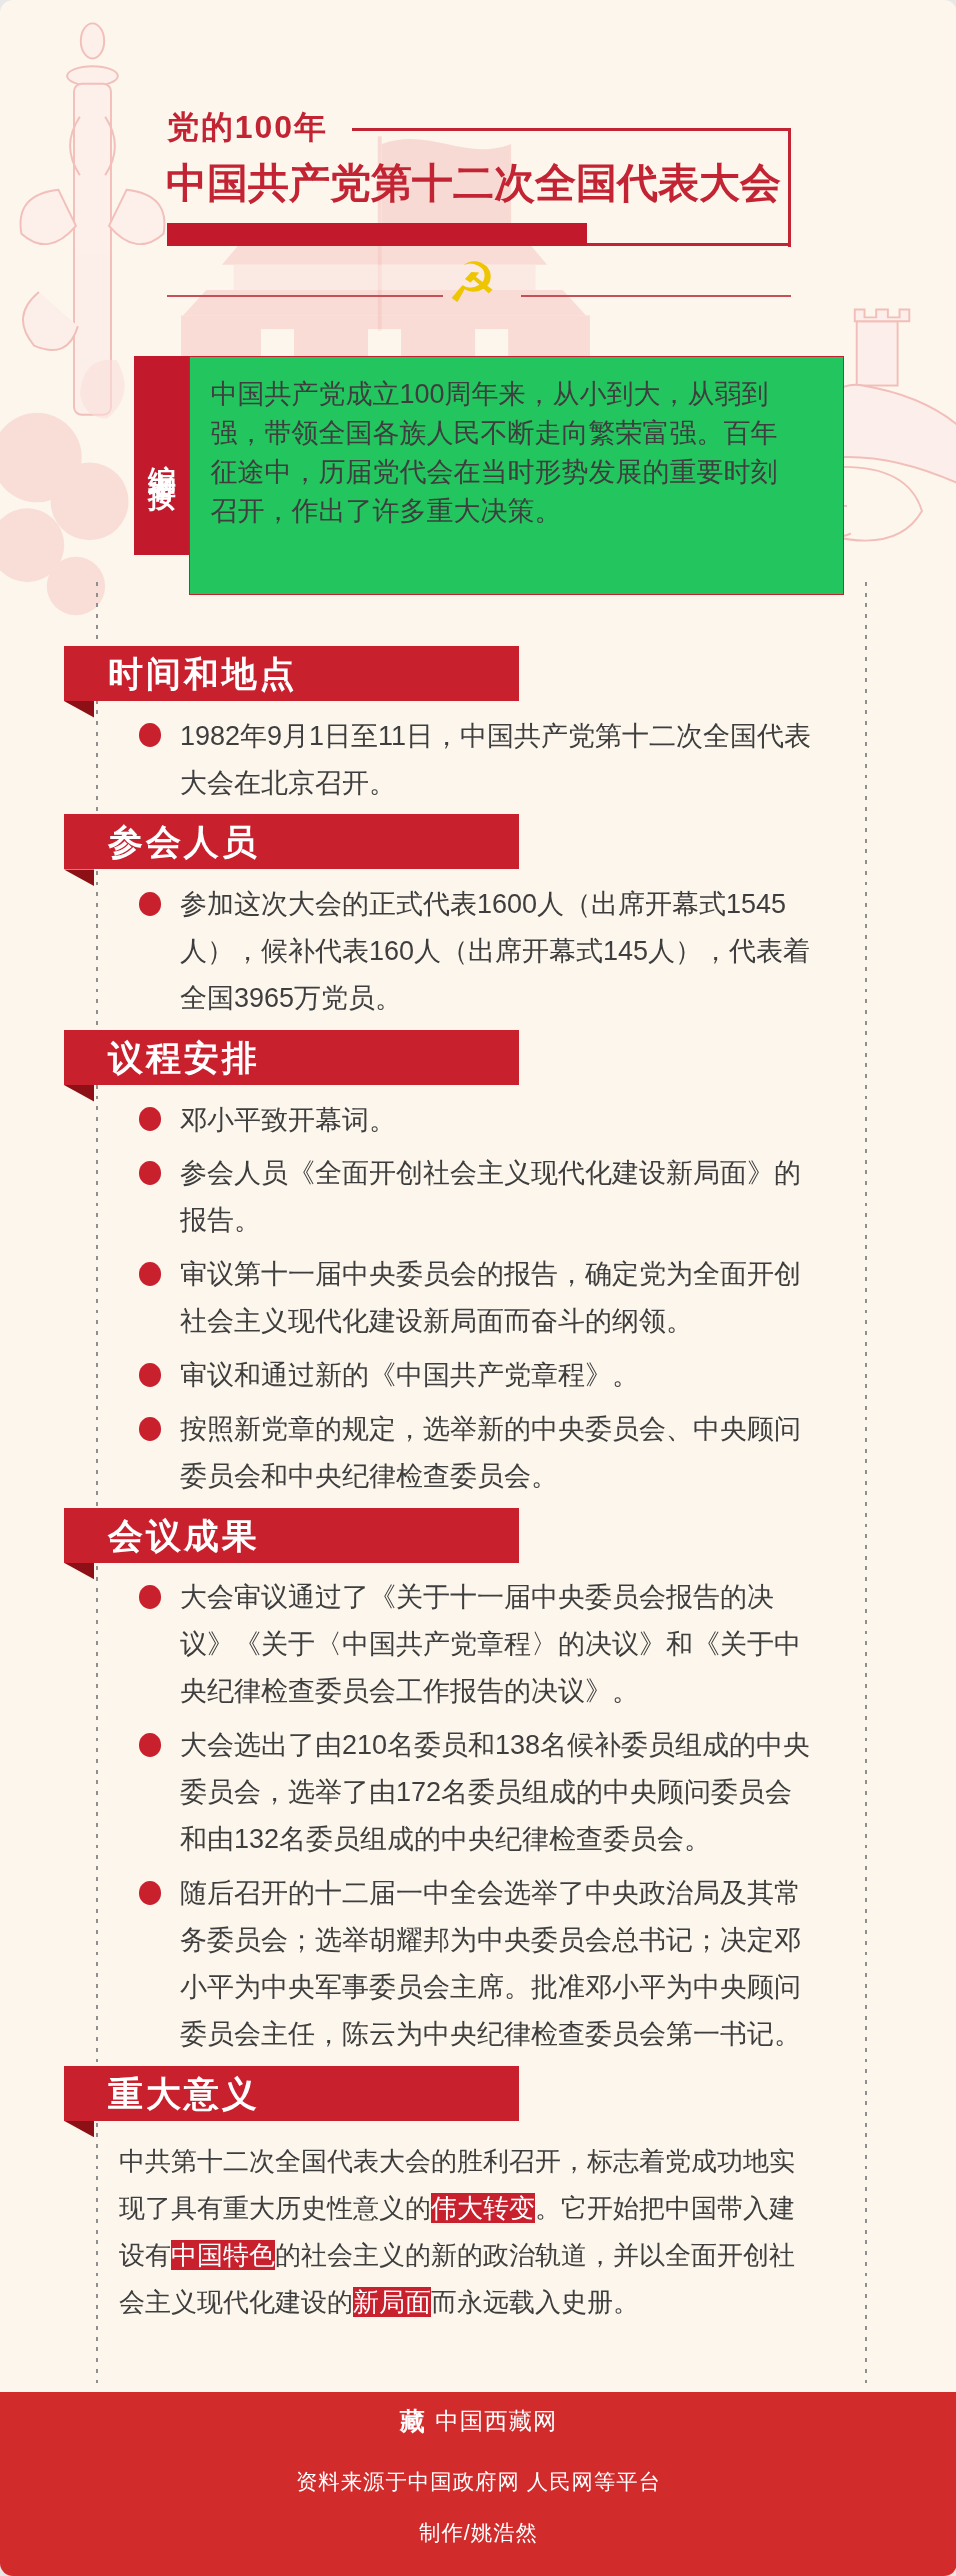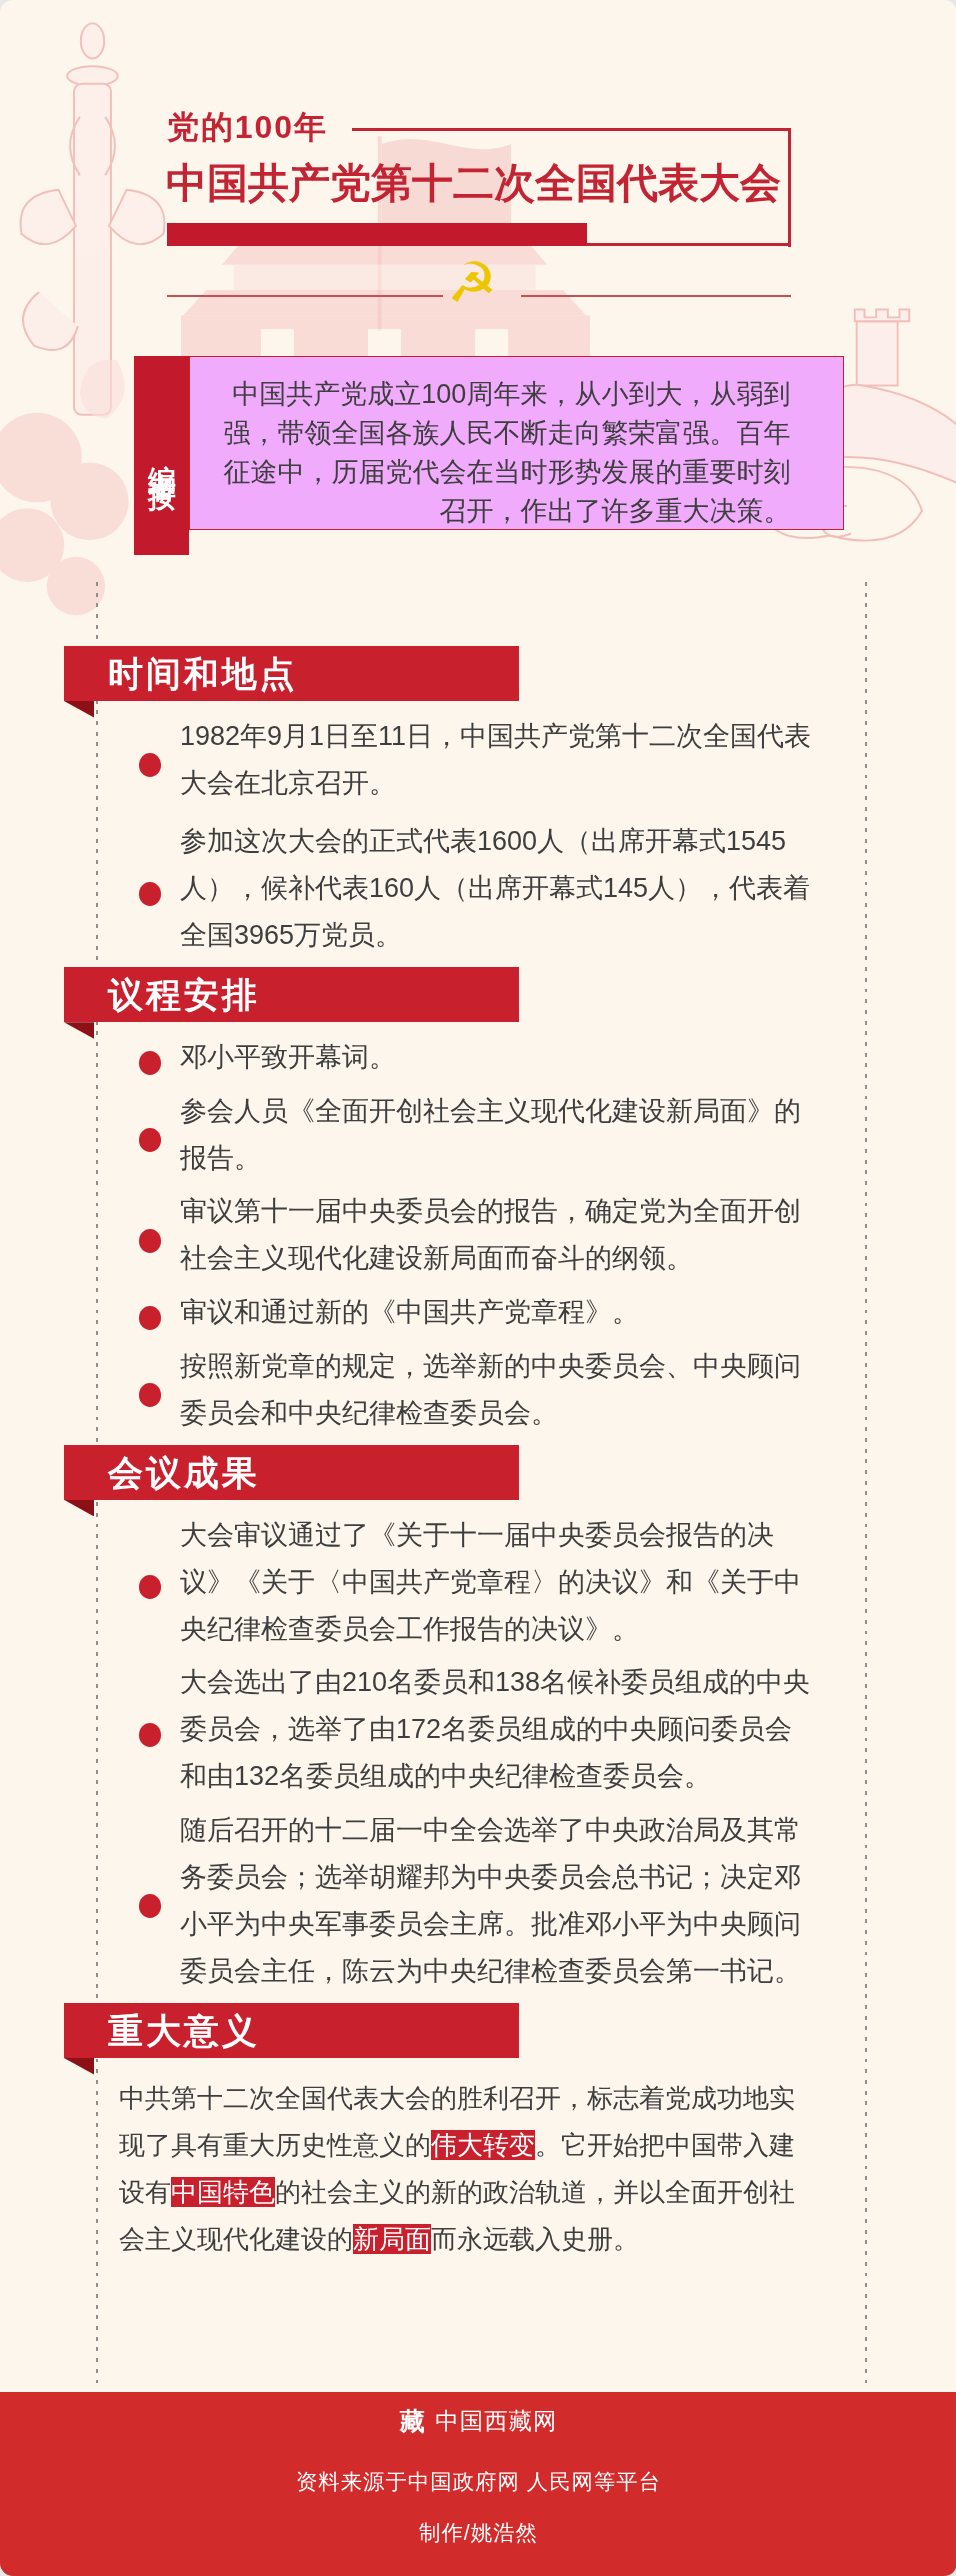--- a/index.html
+++ b/index.html
@@ -22,33 +22,33 @@
   .title-bar{position:absolute;left:167px;top:223px;width:420px;height:23.4px;background:#c3192c;z-index:3;}
   .div-line{position:absolute;top:295px;height:1.9px;background:#c75058;z-index:2;}
   #div-left{left:167px;width:276px;} #div-right{left:521px;width:270px;}
   .emblem{position:absolute;left:447px;top:255px;font-size:56px;line-height:56px;
           color:#edc500;z-index:2;}
   
   .note-label{position:absolute;left:134px;top:356px;width:55px;height:199px;background:#c3192c;
               color:#fff;display:flex;align-items:center;justify-content:center;
               writing-mode:vertical-rl;text-orientation:upright;font-size:28px;font-weight:bold;
               letter-spacing:8.8px;z-index:2;}
-  .note-box{position:absolute;left:189px;top:356px;width:655px;height:174px;background:#f0abfc;
-            border:1.9px solid #c5202e;box-sizing:border-box;z-index:2;text-align:right;}
+  .note-box{position:absolute;left:189px;top:356px;width:655px;height:239px;background:#22c55e;
+            border:1.9px solid #c5202e;box-sizing:border-box;z-index:2;}
   .note-text{margin:17.5px 0 0 20.4px;width:580px;font-size:27px;line-height:39px;color:#3e3e3e;}
   
   #sections{position:absolute;left:0;top:610px;width:957px;z-index:2;margin-top:36px;}
   .banner{position:relative;margin-left:64px;width:455px;height:55px;background:#c9202e;
           color:#fff;font-size:35px;font-weight:bold;letter-spacing:2.9px;line-height:55px;
           padding-left:44px;box-sizing:border-box;}
   .fold{position:absolute;left:0;top:55px;width:30px;height:16.6px;background:#8d1016;
         clip-path:polygon(0 0,100% 0,100% 100%);}
   .items{list-style:none;margin:11.7px 0 7.8px 0;padding:0 0 0 139px;
          display:flex;flex-direction:column;gap:6.8px;}
-  .item{display:flex;align-items:center;}
+  .item{display:flex;}
   .dot{flex:none;width:22.4px;height:24px;border-radius:50%;background:#c9202e;margin:10.7px 18.5px 0 0;}
   .txt{width:633px;font-size:27px;line-height:47px;color:#3e3e3e;}
   .para{margin:17.5px 0 0 119px;width:697px;font-size:26px;line-height:47px;color:#3e3e3e;}
   .hl{background:#c9202e;color:#fff;}
   
   .footer{position:absolute;left:0;top:2392px;width:957px;height:184px;background:#d12b2b;
           color:#fff;text-align:center;z-index:3;}
   .f-row1{position:absolute;top:12px;width:100%;font-size:23.4px;letter-spacing:1px;}
   .logo{display:inline-block;font-size:25px;font-weight:bold;margin-right:9.7px;
         transform:translateY(1px);}
@@ -130,20 +130,24 @@
     </div>
   <ul class="items">
   <li class="item">
     <span class="dot"></span>
     <span class="txt">1982年9月1日至11日，中国共产党第十二次全国代表大会在北京召开。</span>
   </li>
 </ul>
       </section>
 
   <section class="sec">
+    <div class="banner">
+      <span>参会人员</span>
+      <span class="fold"></span>
+    </div>
   <ul class="items">
   <li class="item">
     <span class="dot"></span>
     <span class="txt">参加这次大会的正式代表1600人（出席开幕式1545人），候补代表160人（出席开幕式145人），代表着全国3965万党员。</span>
   </li>
 </ul>
       </section>
 
   <section class="sec">
     <div class="banner">

